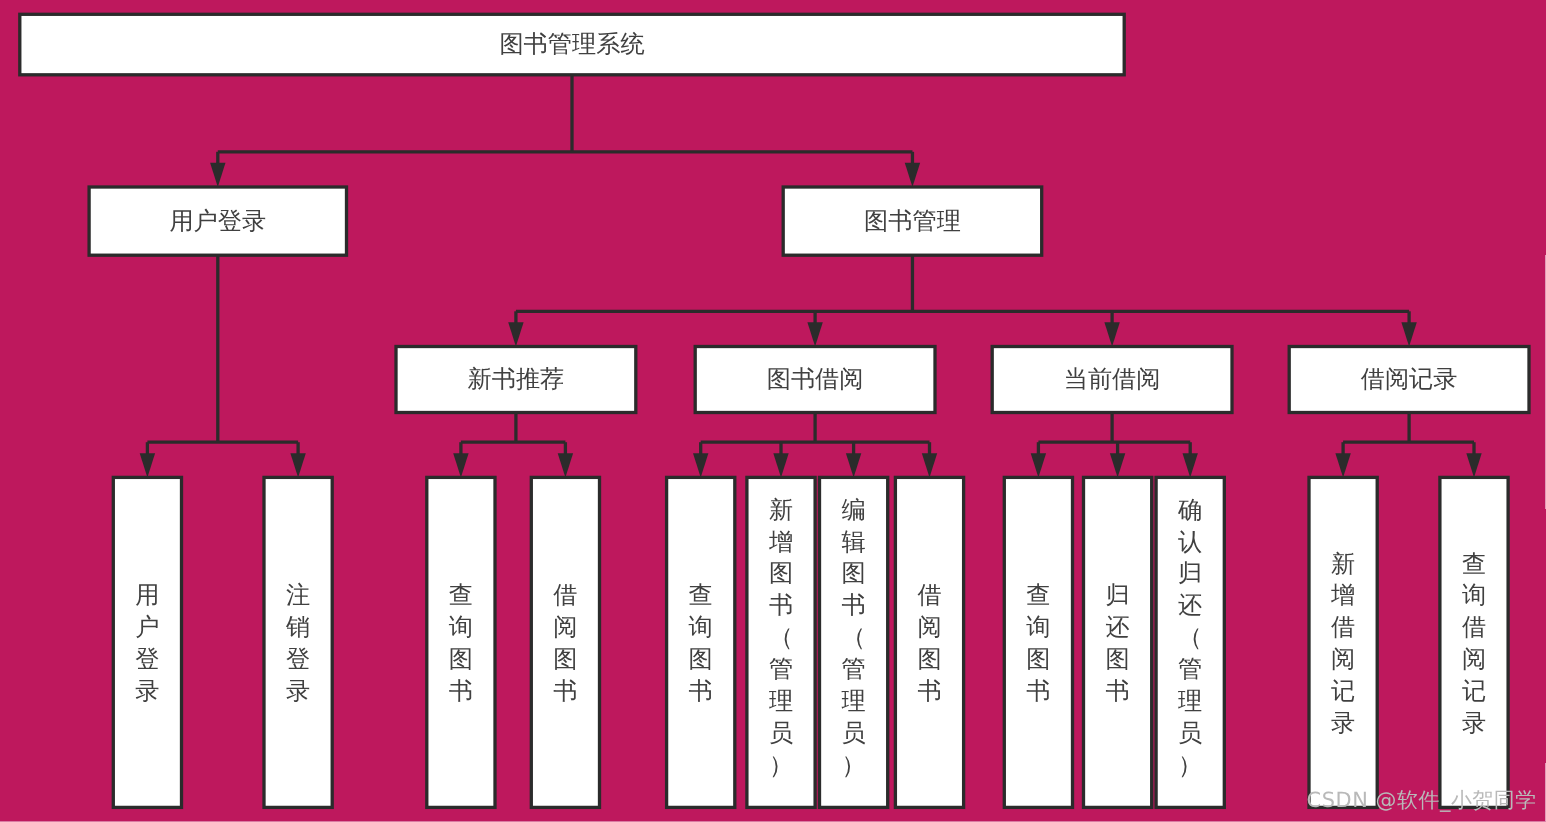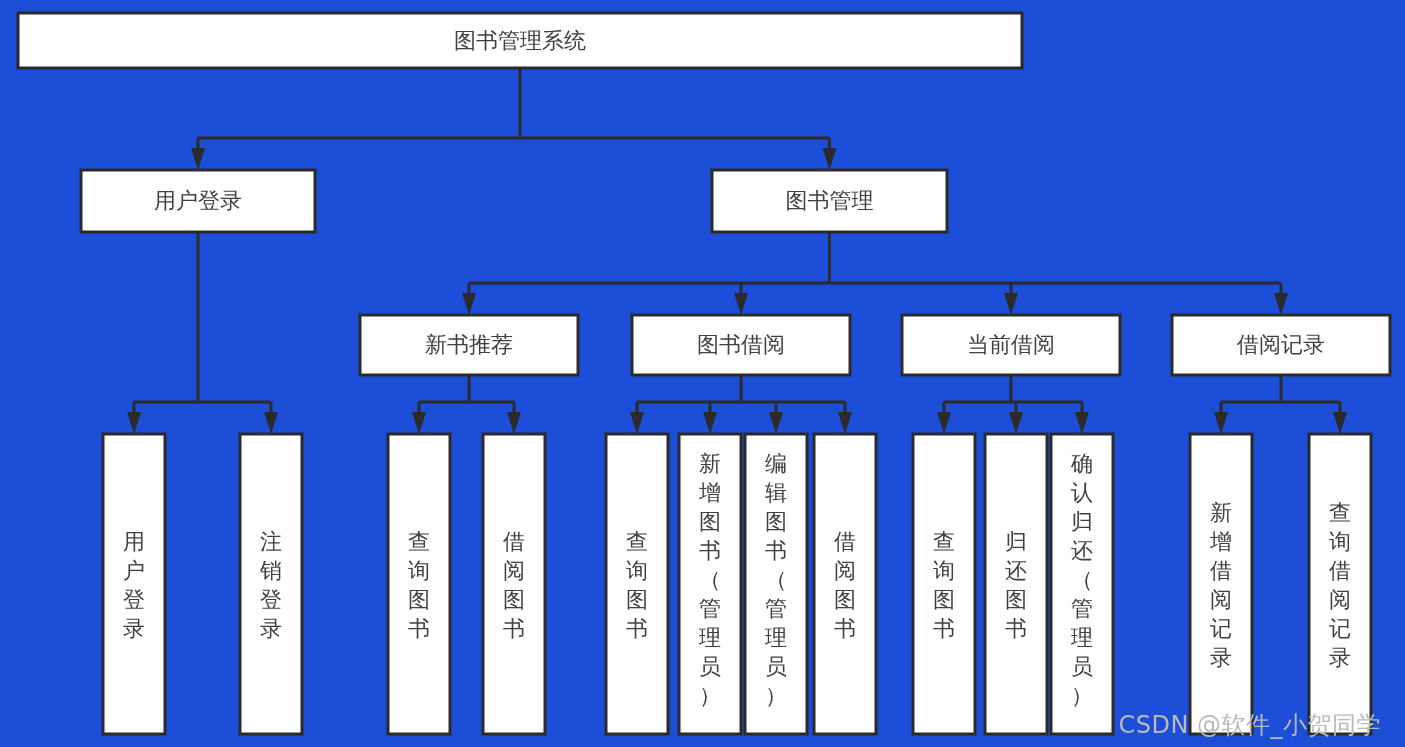--- a/index.html
+++ b/index.html
@@ -7,21 +7,21 @@
     padding: 0;
     background: #ffffff;
   }
   body {
     font-family: "DejaVu Sans", "Liberation Sans", sans-serif;
   }
   #stage {
     position: relative;
     width: 1405px;
     height: 747px;
-    background: #1d4ed8;
+    background: #be185d;
     overflow: hidden;
   }
   #diagram {
     position: absolute;
     left: 0;
     top: 0;
     width: 1405px;
     height: 747px;
   }
   .node-rect {
@@ -46,24 +46,24 @@
     stroke: #2b2b2b;
     stroke-width: 3;
     fill: none;
   }
   .arrow-head {
     fill: #2b2b2b;
     stroke: none;
   }
   .watermark {
     position: absolute;
-    right: 24px;
+    right: 8px;
     bottom: 6px;
     color: #b9b9b9;
-    font-size: 24px;
+    font-size: 19px;
     font-family: "DejaVu Sans", "Liberation Sans", sans-serif;
     white-space: nowrap;
     letter-spacing: 0.5px;
     user-select: none;
   }
 </style>
 </head>
 <body>
 
 <div id="stage">

